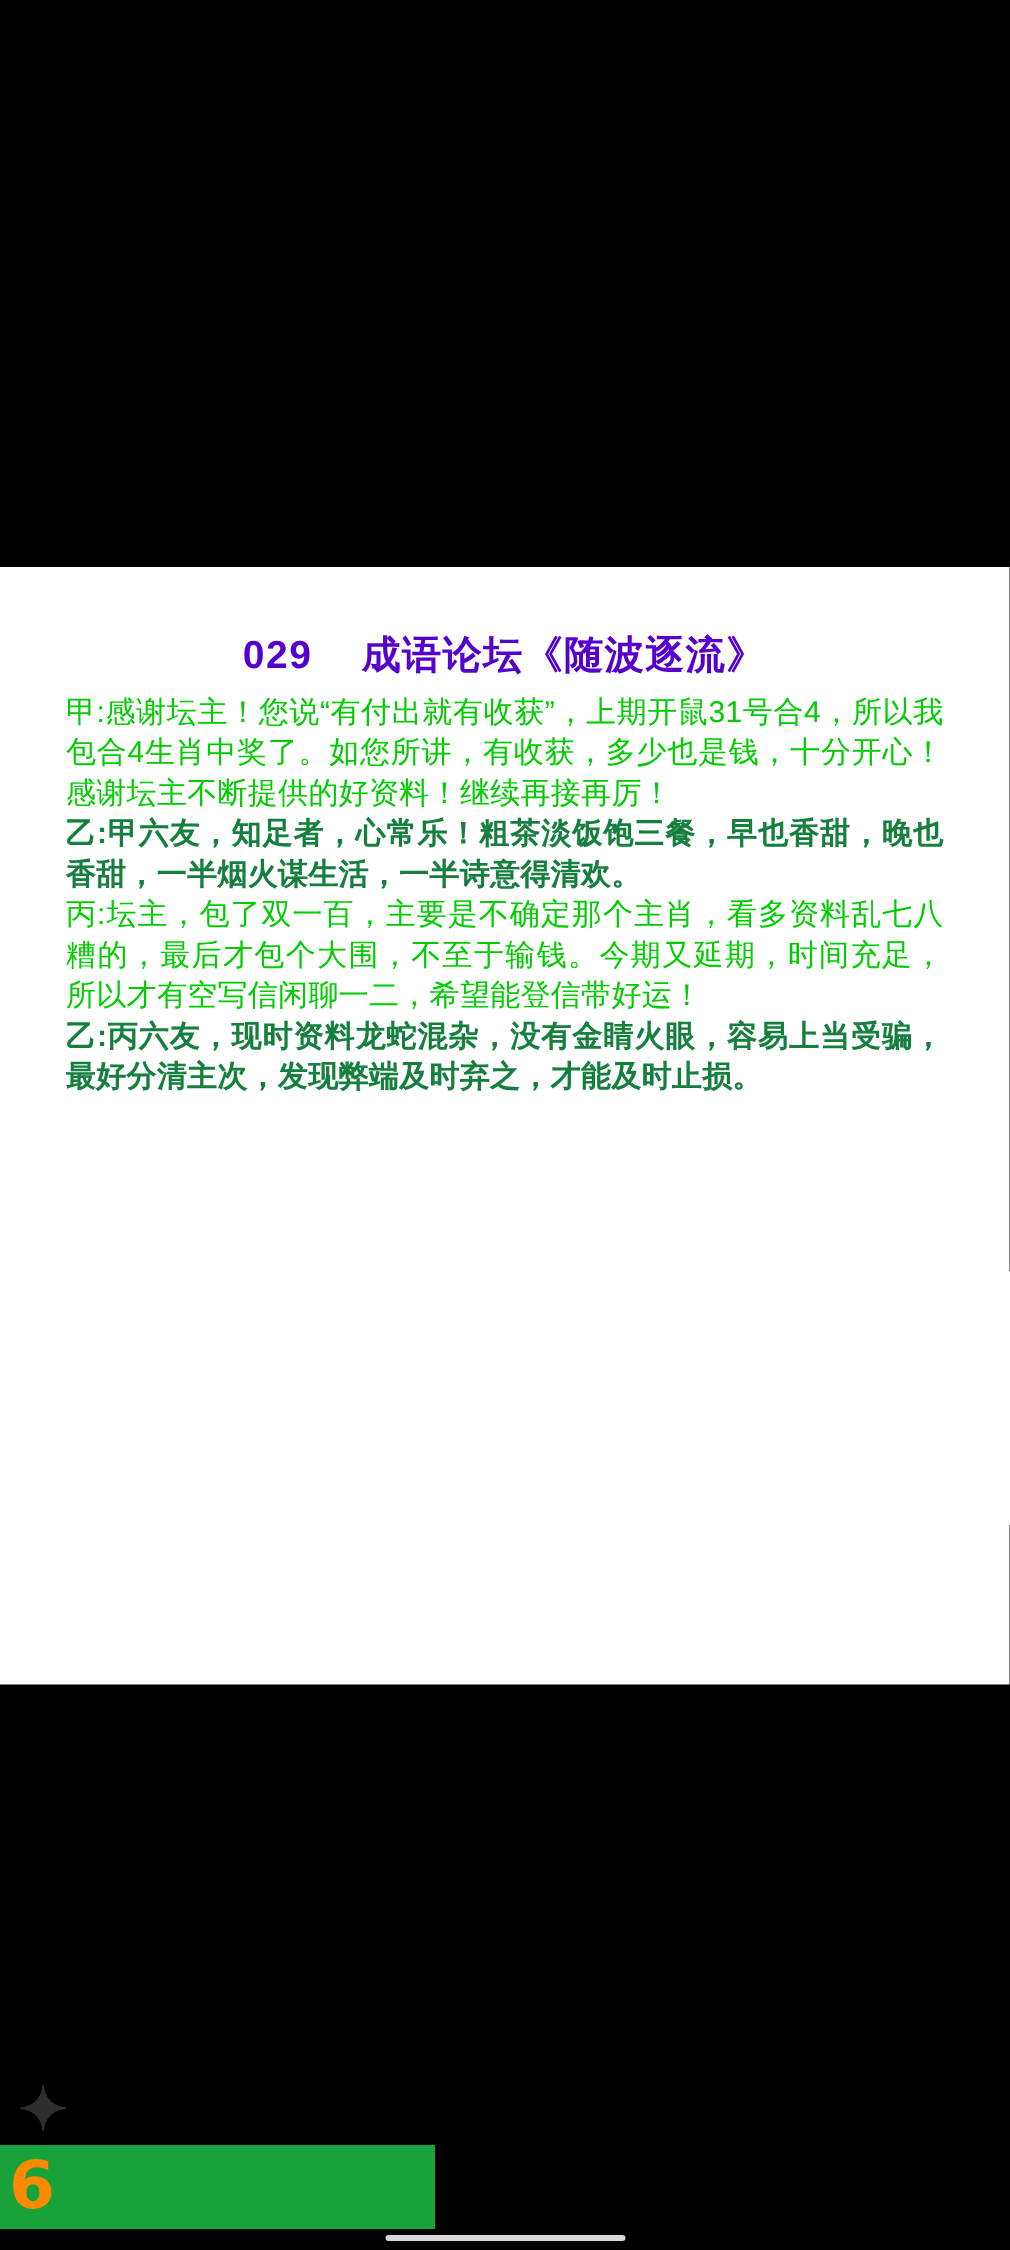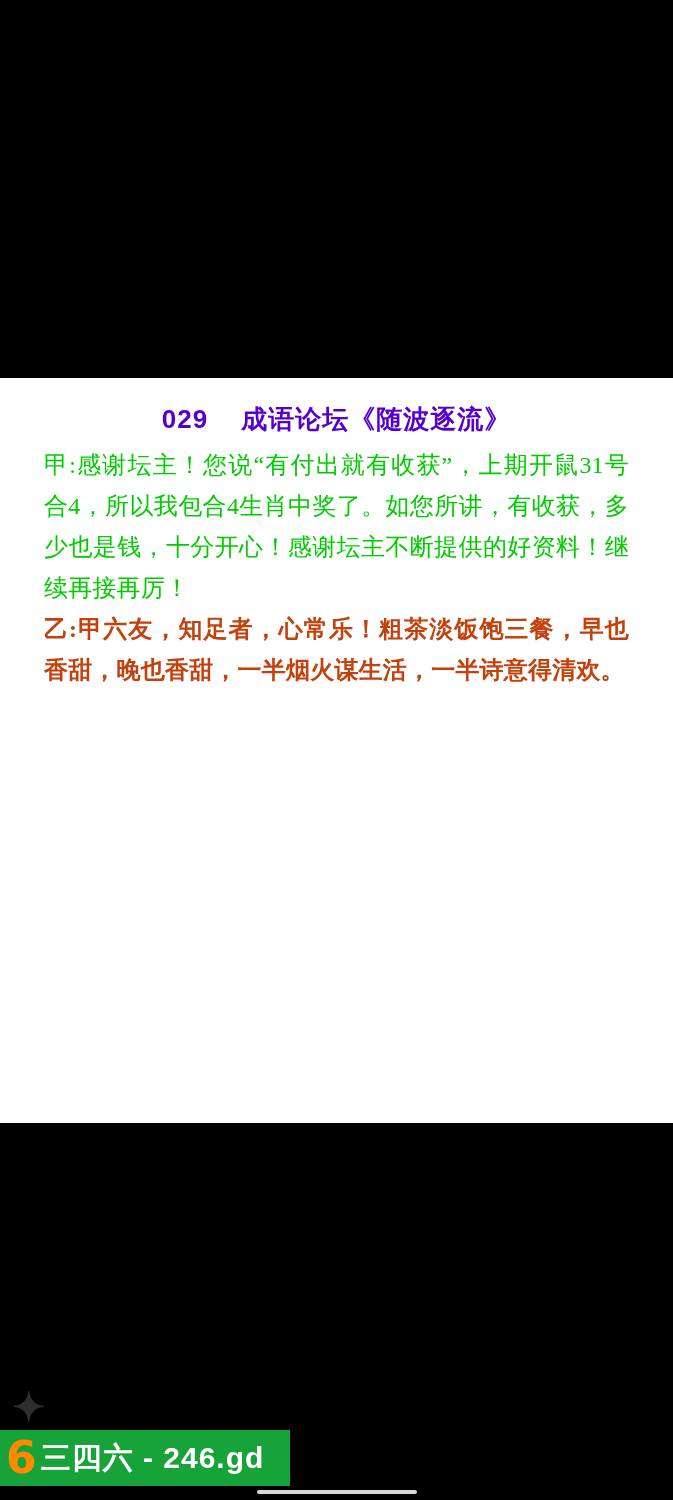--- a/index.html
+++ b/index.html
@@ -17,48 +17,47 @@
 
   
   #content-card {
     position: absolute;
     left: 0;
     top: 378px;
     width: 673px;
     height: 745px;
     background: #ffffff;
     box-sizing: border-box;
-    padding: 18px 44px 10px 44px;
+    padding: 35px 44px 10px 44px;
   }
 
   #doc-title {
     text-align: center;
     color: #5500cc;
     font-size: 26px;
     font-weight: 700;
     letter-spacing: 1px;
     margin: 6px 0 8px 0;
     white-space: pre;
   }
 
   .para {
-    font-size: 24px;
-    line-height: 41px;
+    font-size: 20px;
+    line-height: 27px;
     letter-spacing: 0.2px;
     margin: 0 0 0 0;
     text-align: justify;
     text-justify: inter-ideograph;
-    font-family: Liberation Serif, serif;
   }
   .green {
     color: #00cc00;
     font-weight: 400;
   }
   .red {
-    color: #c2410c;
+    color: #15803d;
     font-weight: 700;
   }
 
   
   #watermark {
     position: absolute;
     left: 0;
     bottom: 14px;
     width: 290px;
     height: 56px;
@@ -111,26 +110,27 @@
 <body>
 
 <div id="content-card">
 
   <div id="doc-title">029    成语论坛《随波逐流》</div>
 
   <p class="para green">甲:感谢坛主！您说“有付出就有收获”，上期开鼠31号合4，所以我包合4生肖中奖了。如您所讲，有收获，多少也是钱，十分开心！感谢坛主不断提供的好资料！继续再接再厉！</p>
 
   <p class="para red">乙:甲六友，知足者，心常乐！粗茶淡饭饱三餐，早也香甜，晚也香甜，一半烟火谋生活，一半诗意得清欢。</p>
 
+  <p class="para green">丙:坛主，包了双一百，主要是不确定那个主肖，看多资料乱七八糟的，最后才包个大围，不至于输钱。今期又延期，时间充足，所以才有空写信闲聊一二，希望能登信带好运！</p>
 
+  <p class="para red">乙:丙六友，现时资料龙蛇混杂，没有金睛火眼，容易上当受骗，最好分清主次，发现弊端及时弃之，才能及时止损。</p>
 
 
 
 </div>
 
 <div id="wm-glyph">✦</div>
 
 <div id="watermark">
   <span id="wm-logo">6</span>
-  <span id="wm-text">三四六 - 246.gd</span>
 </div>
 
 <div id="nav-hint"></div>
 
 </body></html>

